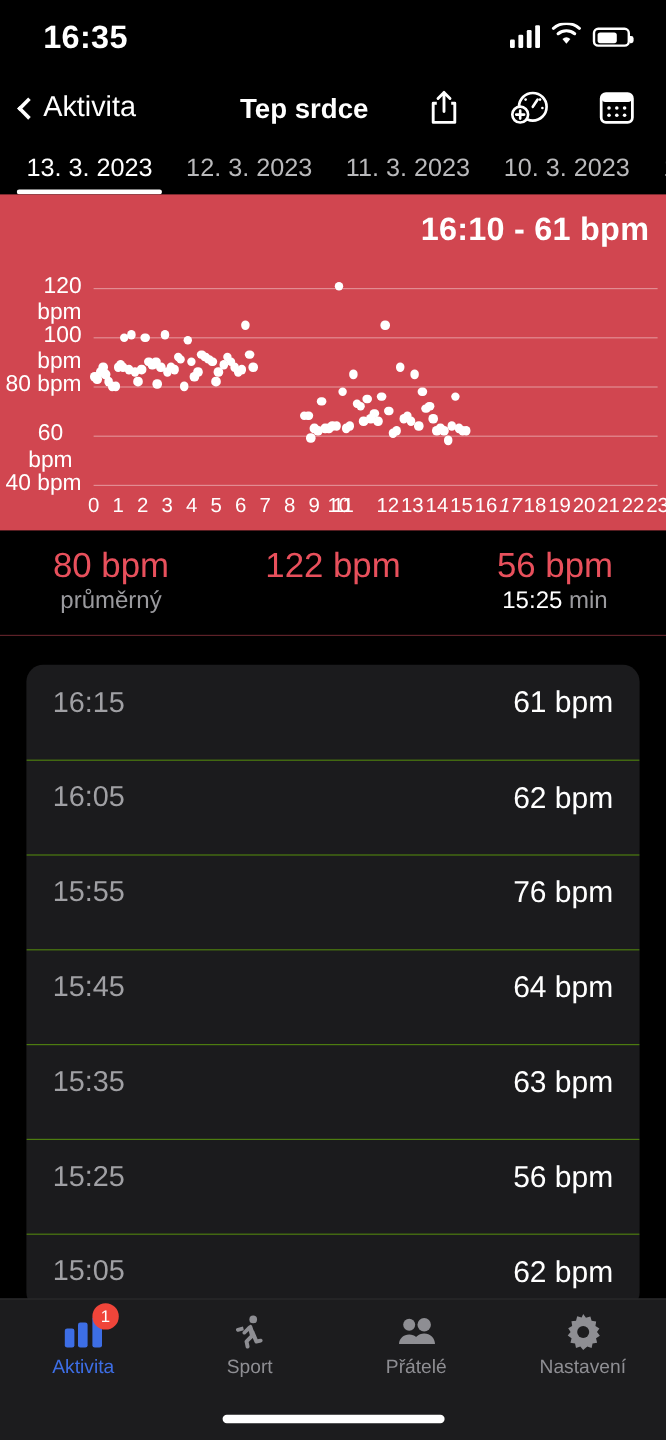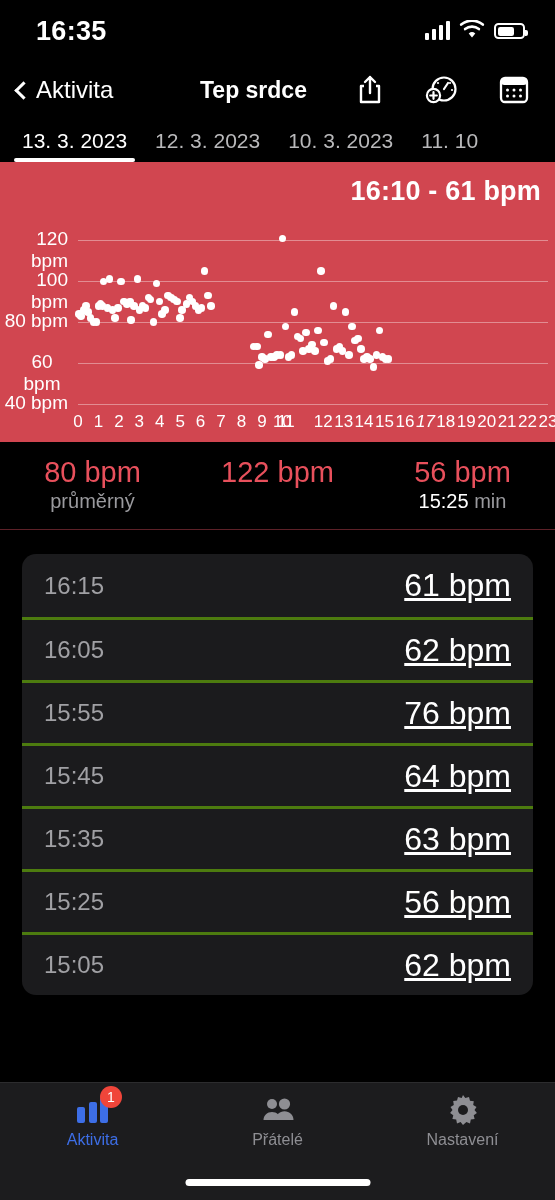--- a/index.html
+++ b/index.html
@@ -87,23 +87,23 @@
   .stat .sub { font-size: 20px; color: #9a9a9e; }
   .stat .sub b { color: #fff; font-weight: 400; }
 
   
   .listwrap { padding: 24px 22px 0 22px; background:#000; }
   .card { background:#1b1b1d; border-radius: 14px; overflow: hidden; }
   .row {
     display:flex; align-items:center; justify-content:space-between;
     height: 63px; padding: 0 22px; cursor:pointer;
   }
-  .row + .row { border-top: 3px solid #4d7c0f; }
+  .row + .row { border-top: 1px solid #4d7c0f; margin-top: 16px; }
   .row .t { font-size: 24px; color:#a0a0a4; }
-  .row .v { font-size: 32px; color:#fff;text-decoration:underline; }
+  .row .v { font-size: 25px; color:#fff; }
 
   
   .tabbar {
     position:absolute; left:0; right:0; bottom:0; height: 118px;
     background:#1c1c1e; border-top: 1px solid #2c2c2e;
     display:flex; align-items:flex-start; padding-top: 10px;
   }
   .tab { flex:1; display:flex; flex-direction:column; align-items:center; gap:4px; cursor:pointer; position:relative; }
   .tab .glyph { height: 34px; display:flex; align-items:center; justify-content:center; position:relative; }
   .tab .lbl { font-size: 16px; color:#8e8e93; }
@@ -185,20 +185,21 @@
               <circle cx="22.5" cy="21" r="1.5"></circle>
             </g>
           </svg>
       </span>
     </div>
   </div>
 
   <div class="datetabs" id="datetabs">
       <div class="dtab active">13. 3. 2023</div>
       <div class="dtab">12. 3. 2023</div>
+      <div class="dtab">11. 3. 2023</div>
       <div class="dtab">10. 3. 2023</div>
       <div class="dtab">11. 10</div>
     </div>
 
   <div class="chart">
     <div class="chart-caption">16:10 - 61 bpm</div>
     <div class="plot" id="plot">
         <div class="gridline" style="top: 180px; left: 78px; right: 7px;"></div>
         <div class="ylabel" style="top: 168px; width: 68px; text-align: right; left: 0px; padding-left: 0px;">40 bpm</div>
         <div class="gridline" style="top: 139.091px; left: 78px; right: 7px;"></div>
@@ -387,20 +388,30 @@
             <i></i>
             <i></i>
             <i></i>
           </span>
           <span class="badge">1</span>
         </div>
         <div class="lbl">Aktivita</div>
       </div>
       <div class="tab">
         <div class="glyph">
+          <svg width="30" height="30" viewBox="0 0 30 30" fill="#8e8e93">
+            <circle cx="18" cy="4.5" r="3.2"></circle>
+            <path d="M16.5 9c-1.2 0-2 .5-2.8 1.3l-4.2 4.2c-.6.6-.6 1.6 0 2.2.6.6 1.6.6 2.2 0l2.6-2.6.9 3.6-3.8 3.9c-.5.5-.7 1-.6 1.6l.9 4.2c.2 1 1.1 1.5 2 1.3.9-.2 1.4-1.1 1.2-2l-.7-3.3 3.4-3.4 1.6 3.7c.3.7 1 1.1 1.8.9l3.6-.9c.9-.2 1.4-1.1 1.2-1.9-.2-.9-1-1.4-1.9-1.2l-2.2.5-2.3-5.5c-.3-.8-.5-1.4-1.1-2l-1.2-3.5c-.2-.6-.7-1.1-1.6-1.1z"></path>
+            <path d="M9.5 10.5l-4.6 1.2c-.9.2-1.4 1.1-1.2 1.9.2.9 1.1 1.4 1.9 1.2l4.6-1.2z"></path>
+          </svg>
+        </div>
+        <div class="lbl">Sport</div>
+      </div>
+      <div class="tab">
+        <div class="glyph">
           <svg width="32" height="28" viewBox="0 0 32 28" fill="#8e8e93">
             <circle cx="10" cy="8" r="5"></circle>
             <circle cx="22.5" cy="8" r="5.6"></circle>
             <path d="M1.5 24c0-4.6 3.8-8 8.5-8s8.5 3.4 8.5 8z"></path>
             <path d="M13.5 24c0-5 4.1-8.8 9-8.8s9 3.8 9 8.8z"></path>
           </svg>
         </div>
         <div class="lbl">Přátelé</div>
       </div>
       <div class="tab">

